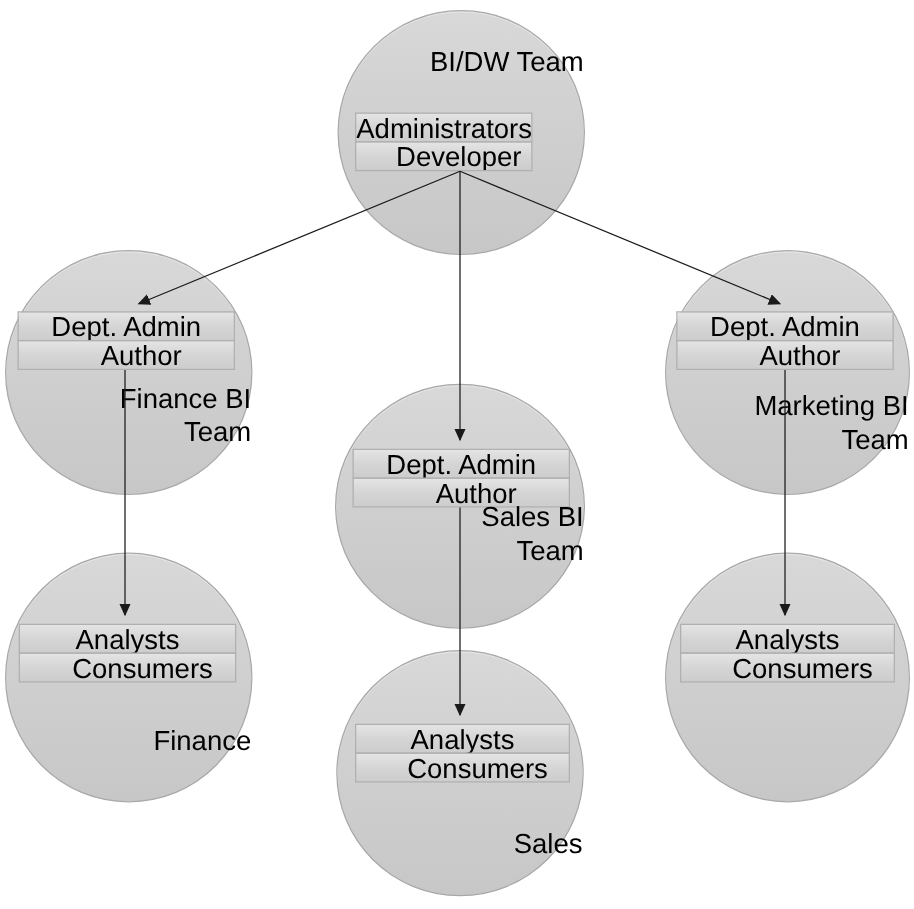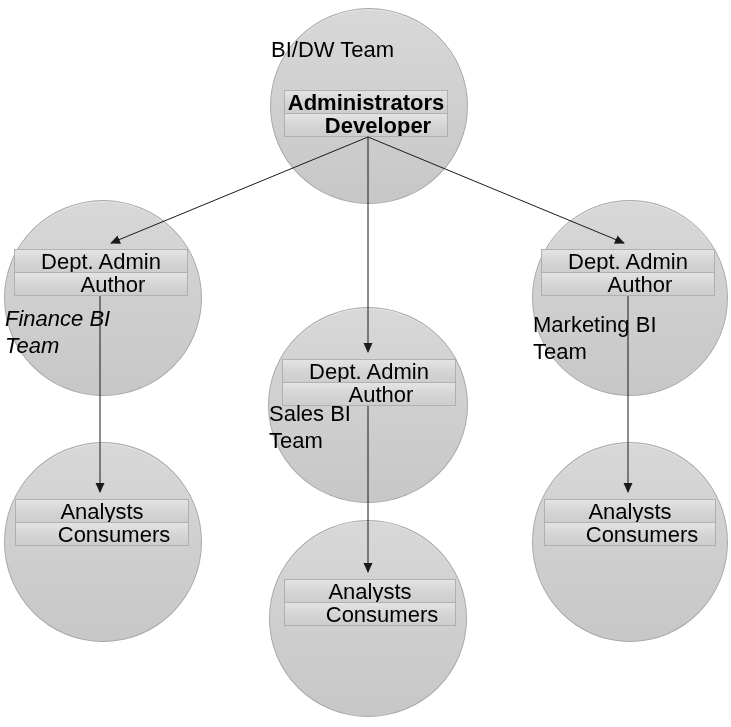--- a/index.html
+++ b/index.html
@@ -17,21 +17,21 @@
     border-radius: 50%;
     background: linear-gradient(180deg, #d8d8d8 0%, #d0d0d0 45%, #c7c7c7 100%);
     border: 1px solid #a8a8a8;
     box-sizing: border-box;
     box-shadow: inset 0 1px 0 rgba(255,255,255,0.35);
   }
   .node-title {
     position: absolute;
     left: 0;
     right: 0;
-    text-align: left;
+    text-align: right;
     font-size: 22px;
     line-height: 27px;
     white-space: pre-line;
   }
   .roles {
     position: absolute;
   }
   .role {
     height: 24px;
     line-height: 23px;
@@ -51,32 +51,32 @@
   }
   .connector-layer line { stroke: #1a1a1a; stroke-width: 1; }
 </style>
 </head>
 <body>
 
 <div class="canvas">
 
   <div class="node" style="left:270px; top:8px; width:198px; height:196px;">
     <div class="node-title" style="top:27px;">BI/DW Team</div>
-    <div class="roles" style="left:13px; top:81px; width:164px;font-weight:bold;">
+    <div class="roles" style="left:13px; top:81px; width:142px;">
       <div class="role">Administrators</div>
       <div class="role">Developer</div>
     </div>
   </div>
 
   <div class="node" style="left:4px; top:200px; width:198px; height:196px;">
     <div class="roles" style="left:9px; top:48px; width:174px;">
       <div class="role">Dept. Admin</div>
       <div class="role">Author</div>
     </div>
-    <div class="node-title" style="top:104px;font-style:italic;">Finance BI
+    <div class="node-title" style="top:104px;">Finance BI
 Team</div>
   </div>
 
   <div class="node" style="left:268px; top:307px; width:200px; height:196px;">
     <div class="roles" style="left:13px; top:51px; width:174px;">
       <div class="role">Dept. Admin</div>
       <div class="role">Author</div>
     </div>
     <div class="node-title" style="top:92px;">Sales BI
 Team</div>
@@ -89,27 +89,29 @@
     </div>
     <div class="node-title" style="top:110px;">Marketing BI
 Team</div>
   </div>
 
   <div class="node" style="left:4px; top:442px; width:198px; height:200px;">
     <div class="roles" style="left:10px; top:56px; width:174px;">
       <div class="role">Analysts</div>
       <div class="role">Consumers</div>
     </div>
+    <div class="node-title" style="top:136px;">Finance</div>
   </div>
 
   <div class="node" style="left:269px; top:520px; width:198px; height:197px;">
     <div class="roles" style="left:14px; top:58px; width:172px;">
       <div class="role">Analysts</div>
       <div class="role">Consumers</div>
     </div>
+    <div class="node-title" style="top:140px;">Sales</div>
   </div>
 
   <div class="node" style="left:532px; top:442px; width:196px; height:200px;">
     <div class="roles" style="left:11px; top:56px; width:172px;">
       <div class="role">Analysts</div>
       <div class="role">Consumers</div>
     </div>
   </div>
 
   <svg class="connector-layer" width="731" height="727" viewBox="0 0 731 727">

